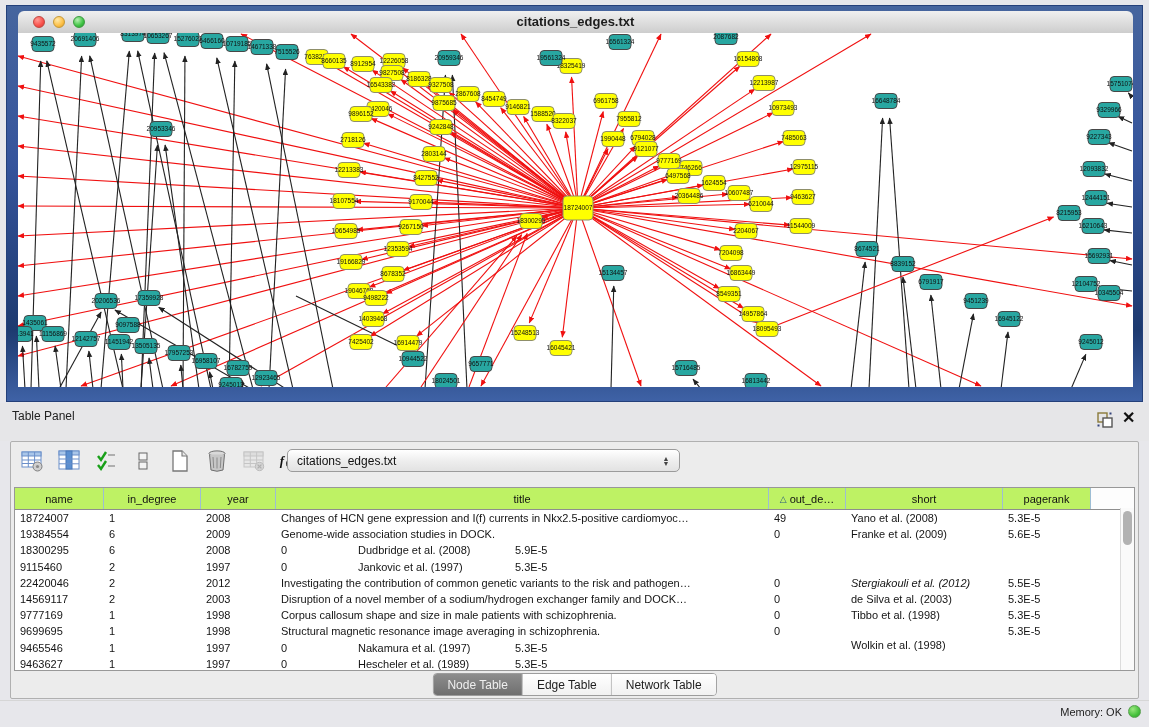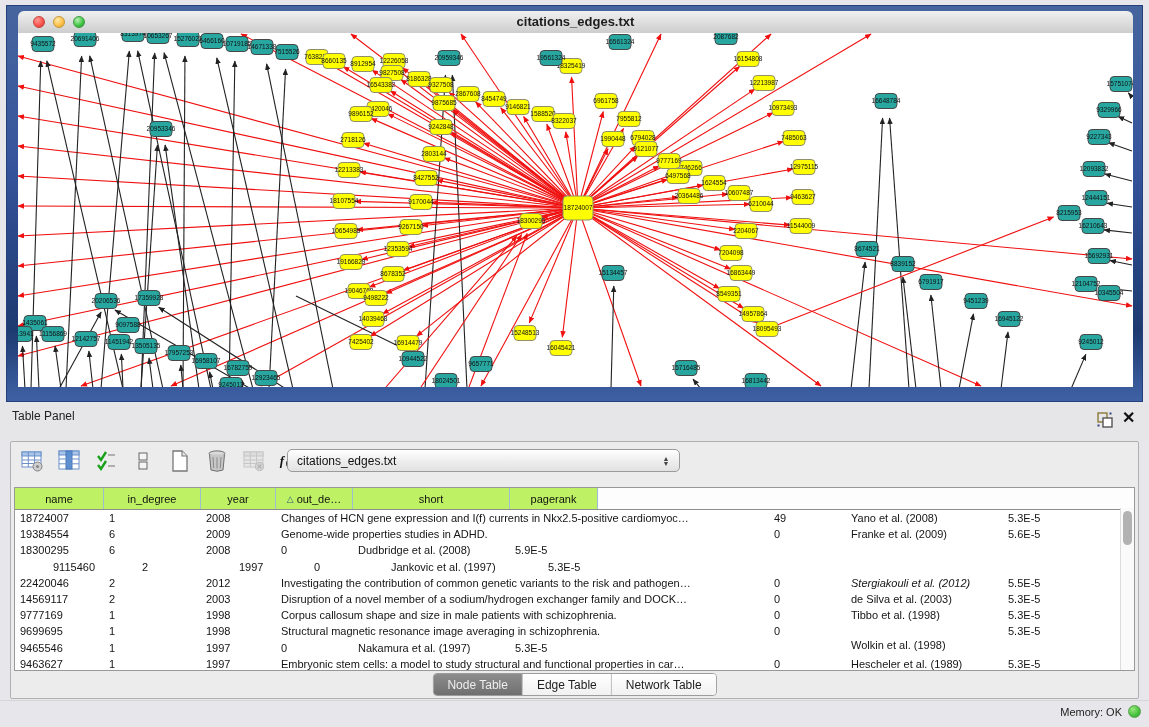--- a/index.html
+++ b/index.html
@@ -785,20 +785,23 @@
       <div class="thead" id="thead">
           <div class="th" style="width: 89px;">
             <span>name</span>
           </div>
           <div class="th" style="width: 97px;">
             <span>in_degree</span>
           </div>
           <div class="th" style="width: 75px;">
             <span>year</span>
           </div>
+          <div class="th" style="width: 493px;">
+            <span>title</span>
+          </div>
           <div class="th" style="width: 77px;">
             <span class="sort">△</span>
             <span>out_de…</span>
           </div>
           <div class="th" style="width: 157px;">
             <span>short</span>
           </div>
           <div class="th" style="width: 88px;">
             <span>pagerank</span>
           </div>
@@ -811,35 +814,35 @@
             <div class="td" style="width: 75px;">2008</div>
             <div class="td" style="width: 493px;">Changes of HCN gene expression and I(f) currents in Nkx2.5-positive cardiomyoc…</div>
             <div class="td" style="width: 77px;">49</div>
             <div class="td" style="width: 157px;">Yano et al. (2008)</div>
             <div class="td" style="width: 88px;">5.3E-5</div>
           </div>
           <div class="trow">
             <div class="td" style="width: 89px;">19384554</div>
             <div class="td" style="width: 97px;">6</div>
             <div class="td" style="width: 75px;">2009</div>
-            <div class="td" style="width: 493px;">Genome-wide properties studies in ADHD.</div>
+            <div class="td" style="width: 493px;">Genome-wide association studies in DOCK.</div>
             <div class="td" style="width: 77px;">0</div>
             <div class="td" style="width: 157px;">Franke et al. (2009)</div>
             <div class="td" style="width: 88px;">5.6E-5</div>
           </div>
           <div class="trow">
             <div class="td" style="width: 89px;">18300295</div>
             <div class="td" style="width: 97px;">6</div>
             <div class="td" style="width: 75px;">2008</div>
             <div class="td" style="width: 77px;">0</div>
             <div class="td" style="width: 157px;">Dudbridge et al. (2008)</div>
             <div class="td" style="width: 88px;">5.9E-5</div>
           </div>
           <div class="trow">
-            <div class="td" style="width: 89px; margin-left: 33px;">9115460</div>
+            <div class="td" style="width: 89px;">9115460</div>
             <div class="td" style="width: 97px;">2</div>
             <div class="td" style="width: 75px;">1997</div>
             <div class="td" style="width: 77px;">0</div>
             <div class="td" style="width: 157px;">Jankovic et al. (1997)</div>
             <div class="td" style="width: 88px;">5.3E-5</div>
           </div>
           <div class="trow">
             <div class="td" style="width: 89px;">22420046</div>
             <div class="td" style="width: 97px;">2</div>
             <div class="td" style="width: 75px;">2012</div>
@@ -880,21 +883,20 @@
             <div class="td" style="width: 97px;">1</div>
             <div class="td" style="width: 75px;">1997</div>
             <div class="td" style="width: 77px;">0</div>
             <div class="td" style="width: 157px;">Nakamura et al. (1997)</div>
             <div class="td" style="width: 88px;">5.3E-5</div>
           </div>
           <div class="trow">
             <div class="td" style="width: 89px;">9463627</div>
             <div class="td" style="width: 97px;">1</div>
             <div class="td" style="width: 75px;">1997</div>
-            <div class="td" style="width: 493px;">Embryonic stem cells: a model to study structural and functional properties in car…</div>
             <div class="td" style="width: 77px;">0</div>
             <div class="td" style="width: 157px;">Hescheler et al. (1989)</div>
             <div class="td" style="width: 88px;">5.3E-5</div>
           </div>
         </div>
       <div class="vscroll">
         <div class="vthumb"></div>
       </div>
     </div>
 

